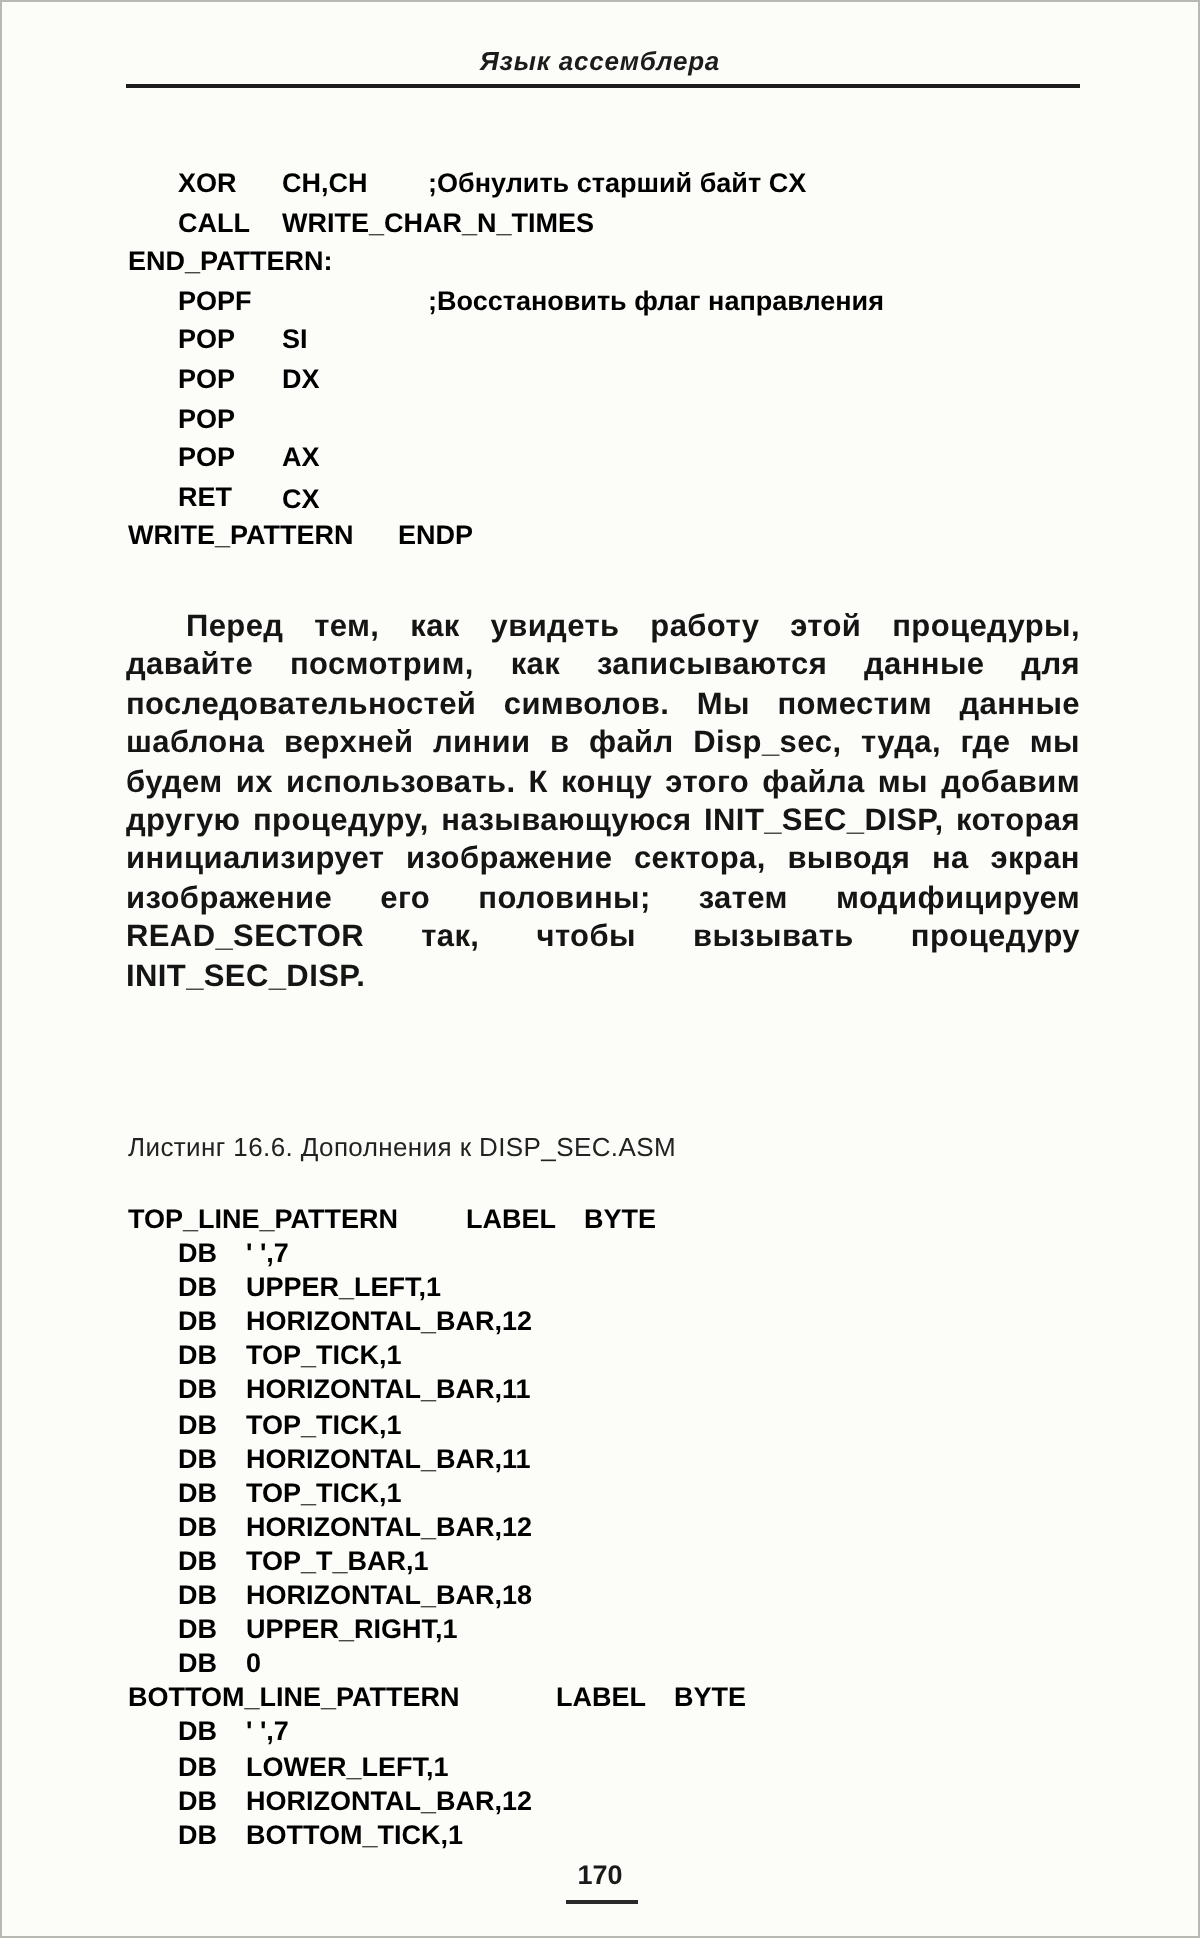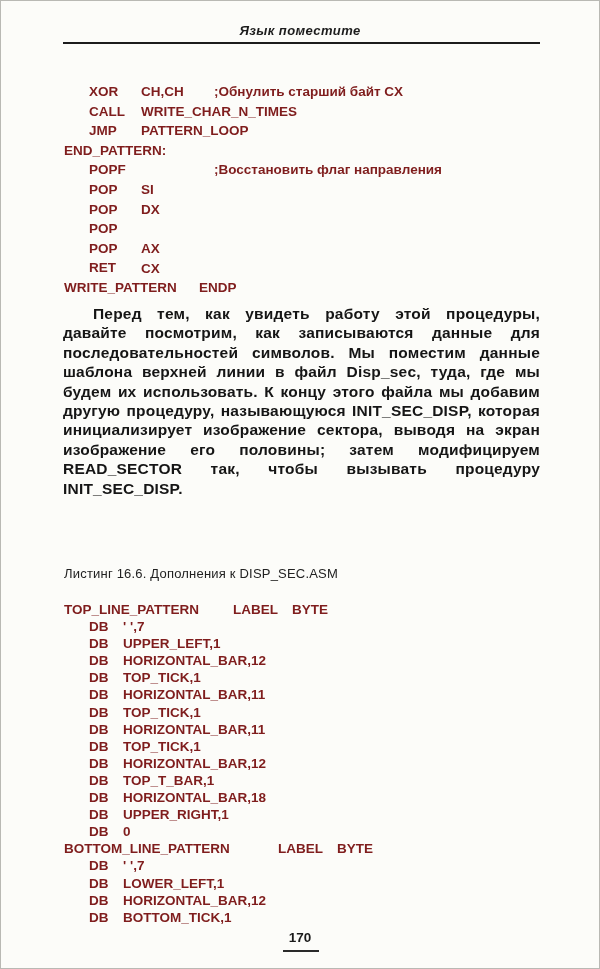--- a/index.html
+++ b/index.html
@@ -36,21 +36,21 @@
     width: 477px;
     height: 2px;
     background: #1c1c1c;
   }
 
   .code-block {
     position: absolute;
     left: 63px;
     width: 510px;
     font-weight: bold;
-    color: #7f1d1d;
+    color: #000000;
   }
   #code1 { top: 83px; font-size: 13.5px; }
   #code1 .code-line { position: relative; height: 19.6px; }
   #code2 { top: 601px; font-size: 13.5px; }
   #code2 .code-line { position: relative; height: 17.1px; }
   .code-seg { position: absolute; top: 0; white-space: pre; }
 
   .body-text {
     position: absolute;
     top: 303px;
@@ -93,38 +93,34 @@
     width: 36px;
     height: 2px;
     background: #2a2a2a;
   }
 </style>
 </head>
 <body>
 
 <div class="page">
 
-  <div class="running-head">Язык поместите</div>
+  <div class="running-head">Язык ассемблера</div>
   <div class="header-rule"></div>
 
   <div class="code-block" id="code1">
       <div class="code-line">
         <span class="code-seg" style="left: 25px;">XOR</span>
         <span class="code-seg" style="left: 77px;">CH,CH</span>
         <span class="code-seg" style="left: 150px;">;Обнулить старший байт CX</span>
       </div>
       <div class="code-line">
         <span class="code-seg" style="left: 25px;">CALL</span>
         <span class="code-seg" style="left: 77px;">WRITE_CHAR_N_TIMES</span>
       </div>
       <div class="code-line">
-        <span class="code-seg" style="left: 25px;">JMP</span>
-        <span class="code-seg" style="left: 77px;">PATTERN_LOOP</span>
-      </div>
-      <div class="code-line">
         <span class="code-seg" style="left: 0px;">END_PATTERN:</span>
       </div>
       <div class="code-line">
         <span class="code-seg" style="left: 25px;">POPF</span>
         <span class="code-seg" style="left: 150px;">;Восстановить флаг направления</span>
       </div>
       <div class="code-line">
         <span class="code-seg" style="left: 25px;">POP</span>
         <span class="code-seg" style="left: 77px;">SI</span>
       </div>

